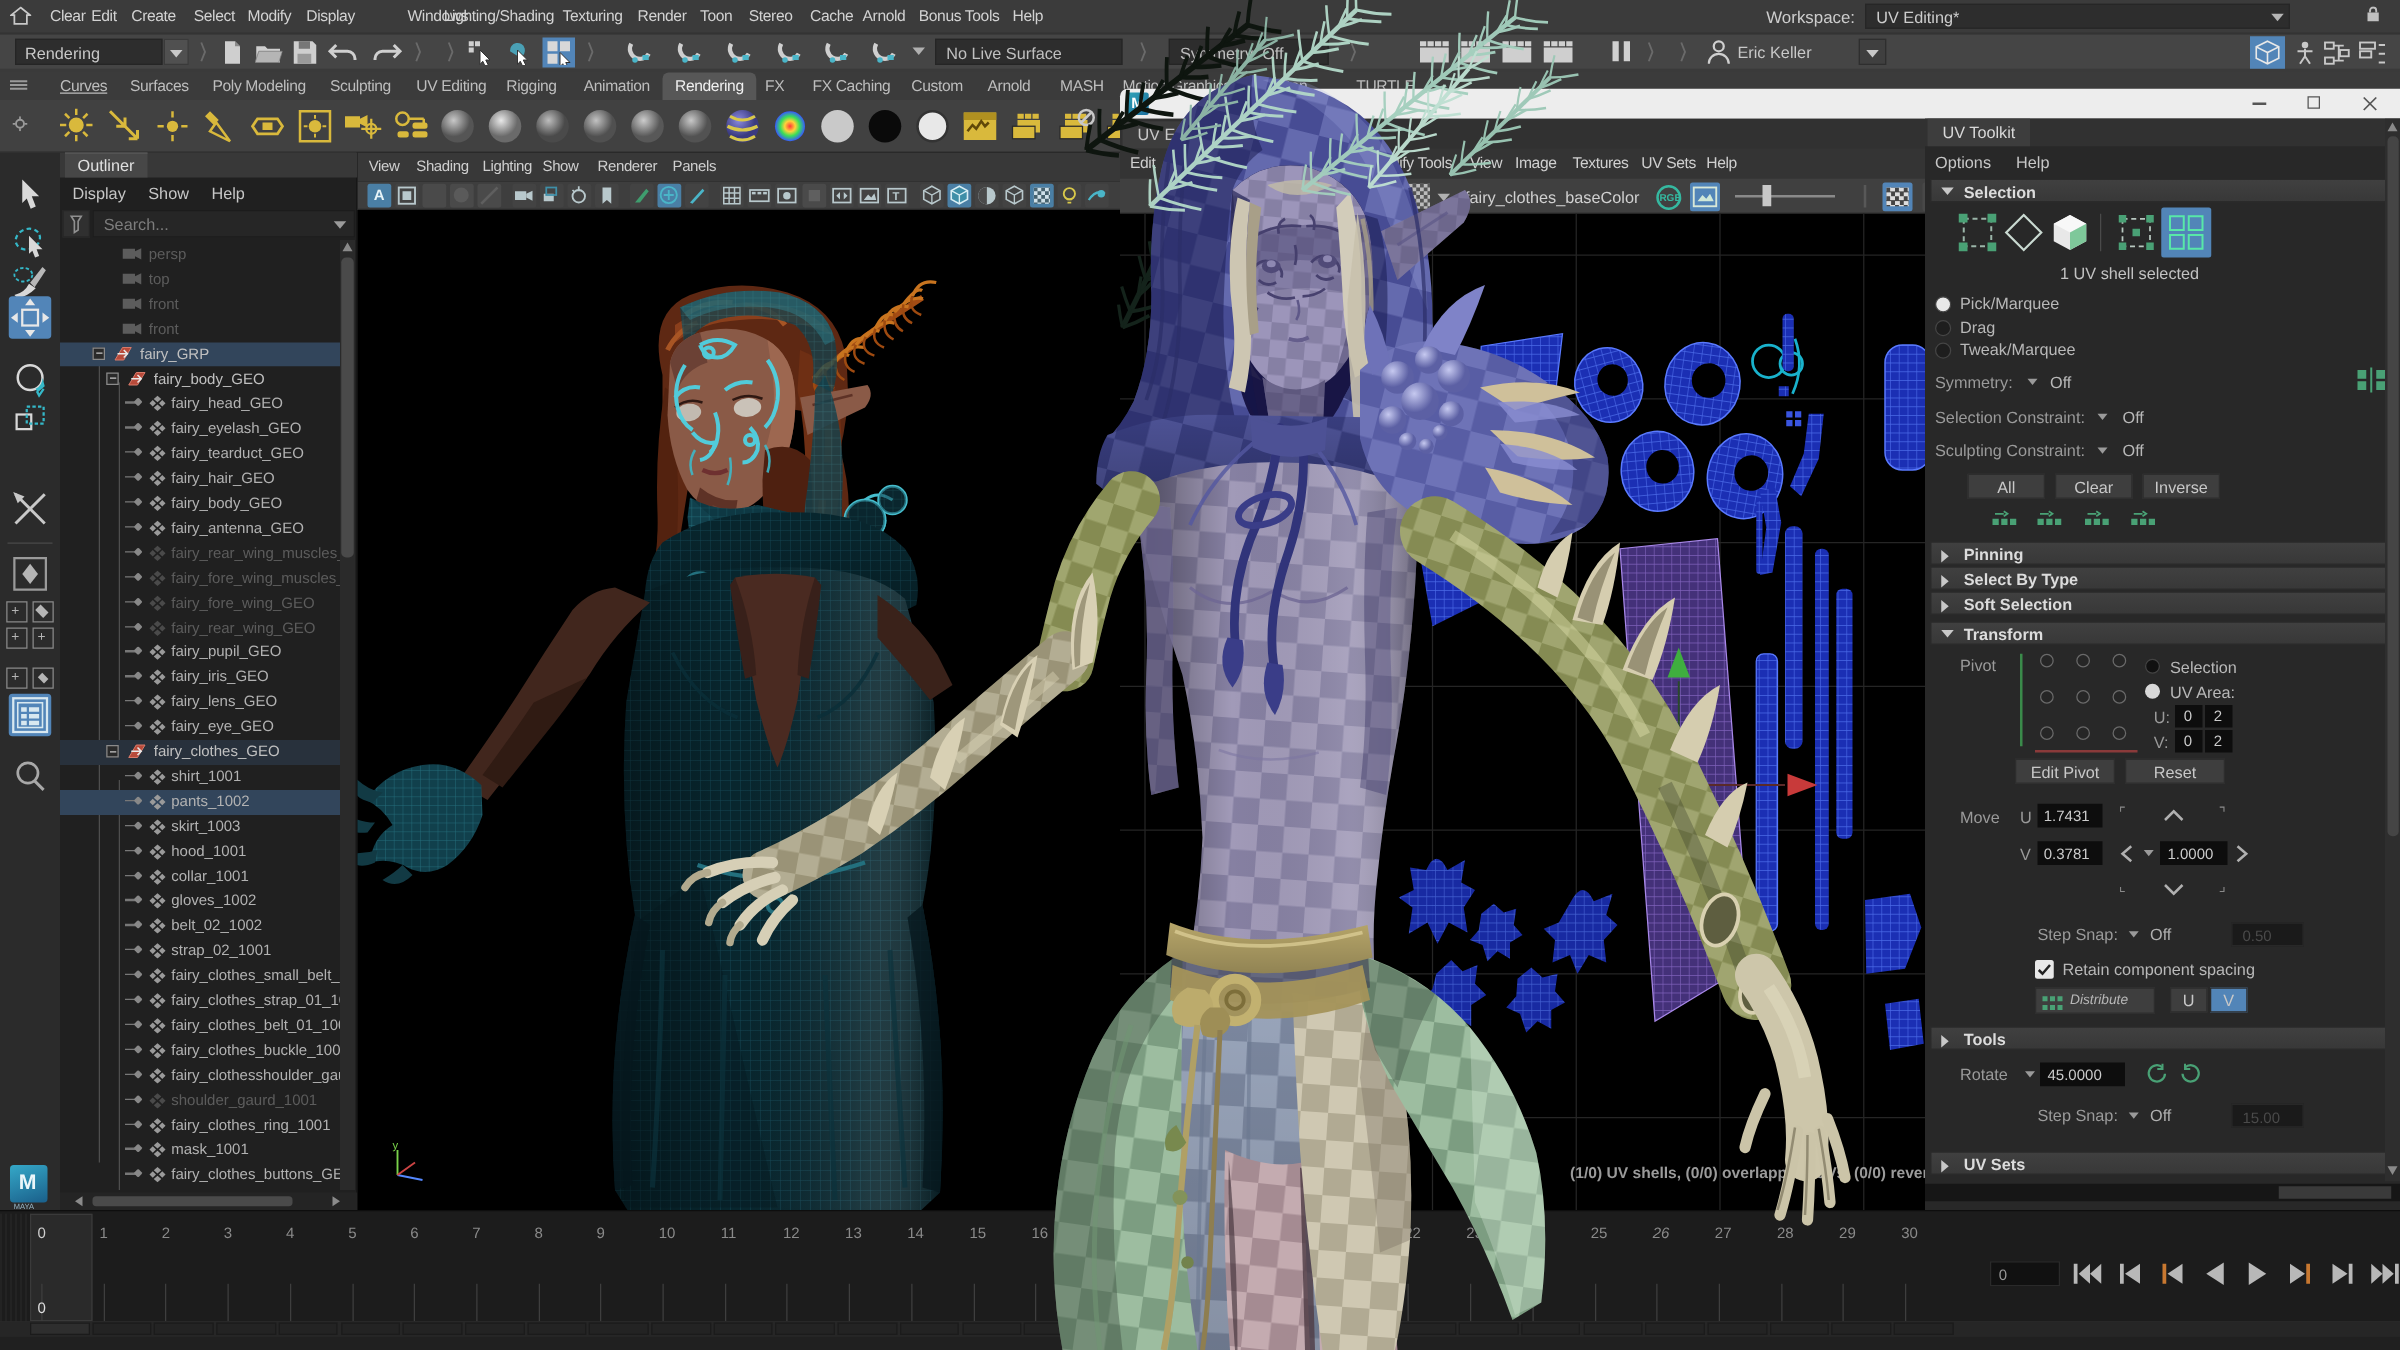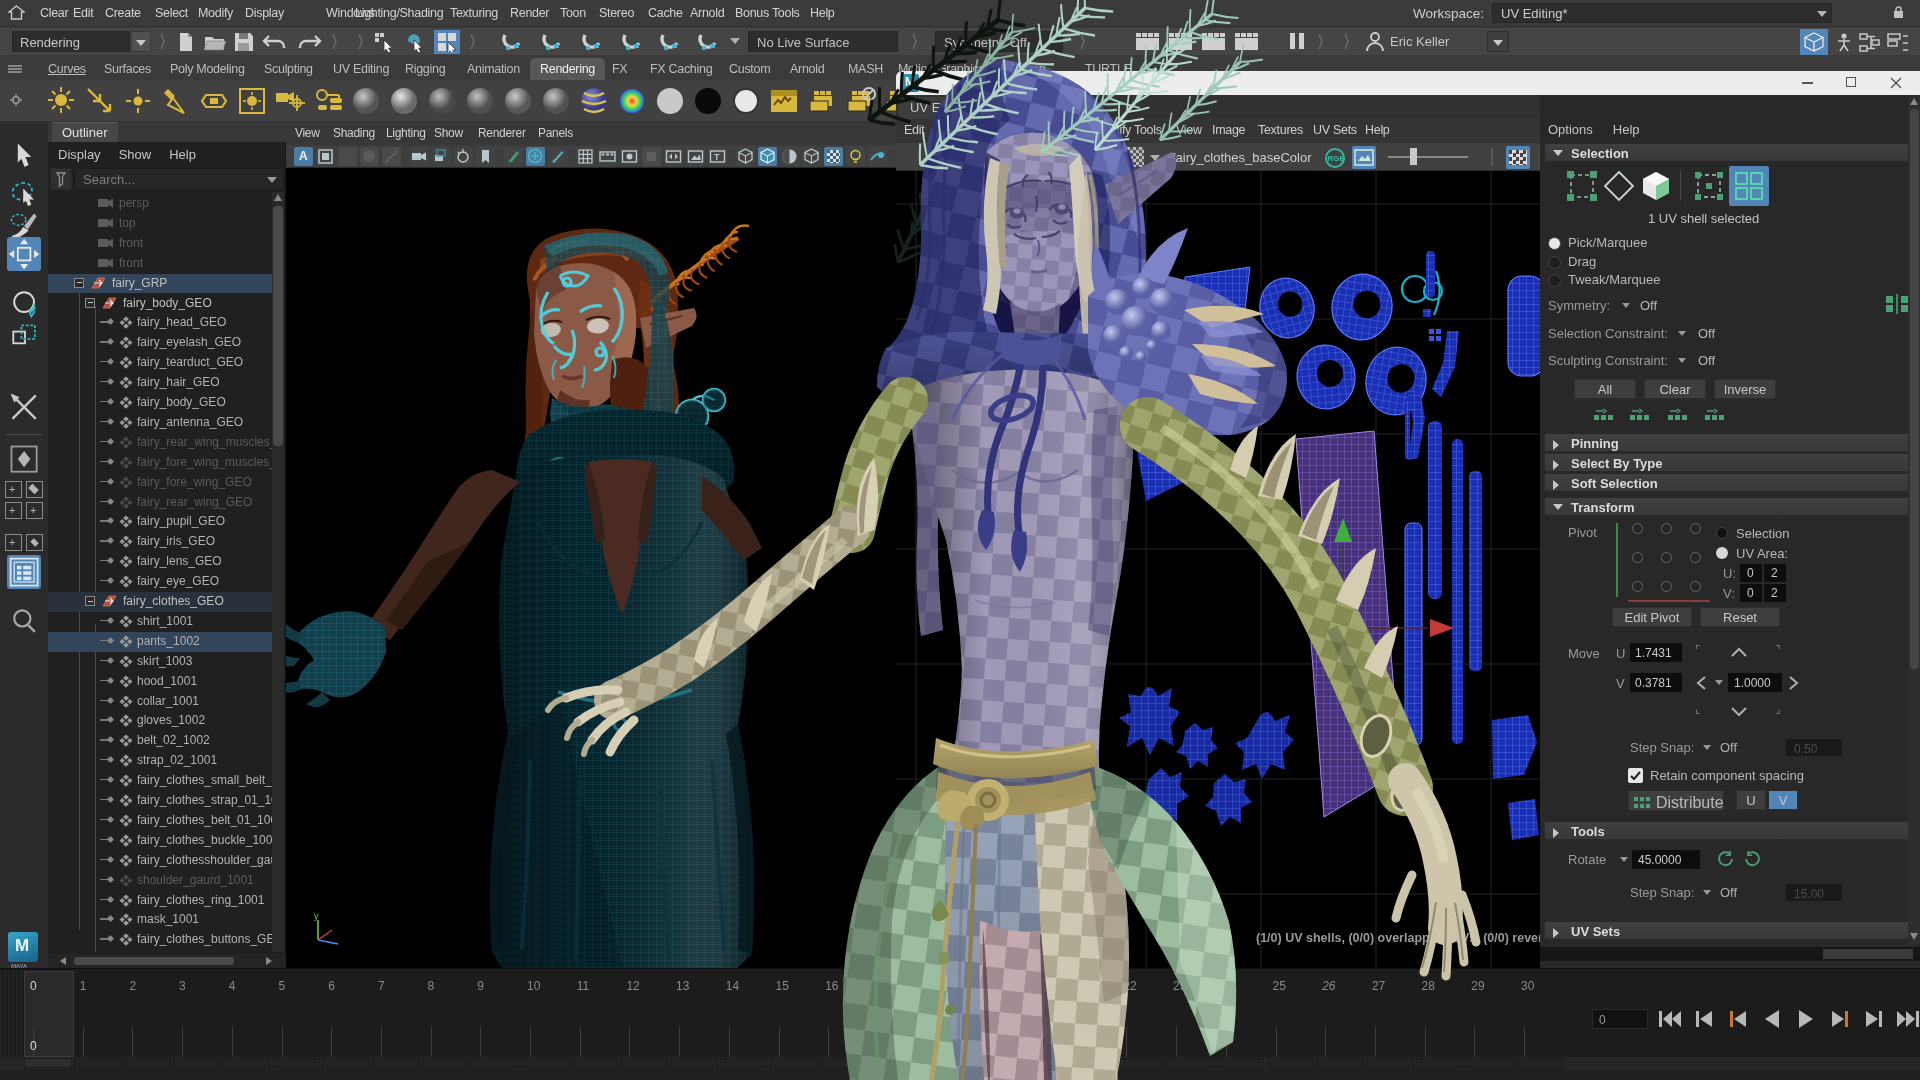--- a/index.html
+++ b/index.html
@@ -1306,20 +1306,23 @@
             <path d="M318 612 l11 -9 9 8 12 -3 -2 14 8 9 -11 6 0 15 -11 -6 -9 9 -5 -15 -11 -5 8 -9 Z" fill="url(#wire)"></path>
             <path d="M289 560 l10 -8 8 7 10 -3 -2 13 7 8 -10 6 0 13 -10 -6 -8 8 -4 -13 -10 -4 7 -8 Z" fill="url(#wire)"></path>
           </g>
           <path d="M596 549 l36 -5 9 27 -13 33 -31 4 Z" fill="url(#wire)"></path>
           <path d="M612 632 l27 -4 4 36 -27 5 Z" fill="url(#wire)"></path>
         </svg></div>
     <div class="abs txt" style="left:360px;top:860px;font-size:12.5px;font-weight:bold;color:#9a9a9a;">(1/0) UV shells, (0/0) overlapping UVs, (0/0) reversed UVs</div>
   </div>
 
   <div class="abs" style="left:1540px;top:95px;width:380px;height:873px;background:#282828;" id="toolkit">
+      <div class="abs" style="left:0;top:0;width:380px;height:22px;background:#313131;">
+        <div class="abs" style="left:2px;top:0px;height:22px;background:#3d3d3d;padding:0 12px;"><span style="font-size:13px;color:#d8d8d8;line-height:22px;">UV Toolkit</span></div>
+      </div>
       <div class="abs txt" style="left:8px;top:27px;font-size:13px;color:#c6c6c6;"><span style="margin-right:20px;">Options</span><span>Help</span></div>
       <div class="abs" style="left:4px;top:48px;width:368px;height:19px;background:linear-gradient(#404040,#383838);border:1px solid #2a2a2a;">
         <div class="abs" style="left:8px;top:6px;width:0;height:0;border-left:5px solid transparent;border-right:5px solid transparent;border-top:6px solid #c8c8c8;"></div>
         <div class="abs txt" style="left:26px;top:2px;font-size:13px;font-weight:bold;color:#dcdcdc;">Selection</div>
       </div>
       <svg class="abs" style="left:25px;top:74px" width="34" height="34">
         <rect x="6" y="6" width="22" height="22" fill="none" stroke="#9ab5a8" stroke-width="1.6" stroke-dasharray="4 3"></rect>
         <g fill="#49a175">
           <rect x="2" y="2" width="7" height="7"></rect>
           <rect x="25" y="2" width="7" height="7"></rect>
@@ -1506,21 +1509,21 @@
         <svg width="20" height="20" style="position:absolute;left:3px;top:1px;">
           <g fill="#49a175">
             <rect x="2" y="5" width="4" height="4"></rect>
             <rect x="8" y="5" width="4" height="4"></rect>
             <rect x="14" y="5" width="4" height="4"></rect>
             <rect x="2" y="12" width="4" height="4"></rect>
             <rect x="8" y="12" width="4" height="4"></rect>
             <rect x="14" y="12" width="4" height="4"></rect>
           </g>
         </svg>
-        <span style="position:absolute;left:27px;top:3px;font-size:16px;color:#b8b8b8;">Distribute</span>
+        <span style="position:absolute;left:27px;top:3px;font-size:11px;color:#b8b8b8;font-style:italic;">Distribute</span>
       </div>
       <div class="abs" style="left:196px;top:695px;width:30px;height:20px;background:#3e3e3e;border:1px solid #2d2d2d;text-align:center;"><span style="font-size:13px;color:#c8c8c8;line-height:19px;">U</span></div>
       <div class="abs" style="left:228px;top:695px;width:30px;height:20px;background:#5285b8;border:1px solid #2d2d2d;text-align:center;"><span style="font-size:13px;color:#c8c8c8;line-height:19px;">V</span></div>
       <div class="abs" style="left:4px;top:726px;width:368px;height:19px;background:linear-gradient(#404040,#383838);border:1px solid #2a2a2a;">
         <div class="abs" style="left:8px;top:6px;width:0;height:0;border-top:5px solid transparent;border-bottom:5px solid transparent;border-left:6px solid #c8c8c8;"></div>
         <div class="abs txt" style="left:26px;top:2px;font-size:13px;font-weight:bold;color:#dcdcdc;">Tools</div>
       </div>
       <div class="abs txt" style="left:28px;top:757px;font-size:13px;color:#9a9a9a;">Rotate</div>
       <div class="abs" style="left:80px;top:762px;width:0;height:0;border-left:4.5px solid transparent;border-right:4.5px solid transparent;border-top:5.5px solid #9a9a9a;"></div>
       <div class="abs" style="left:92px;top:755px;width:68px;height:19px;background:#0d0d0d;">

